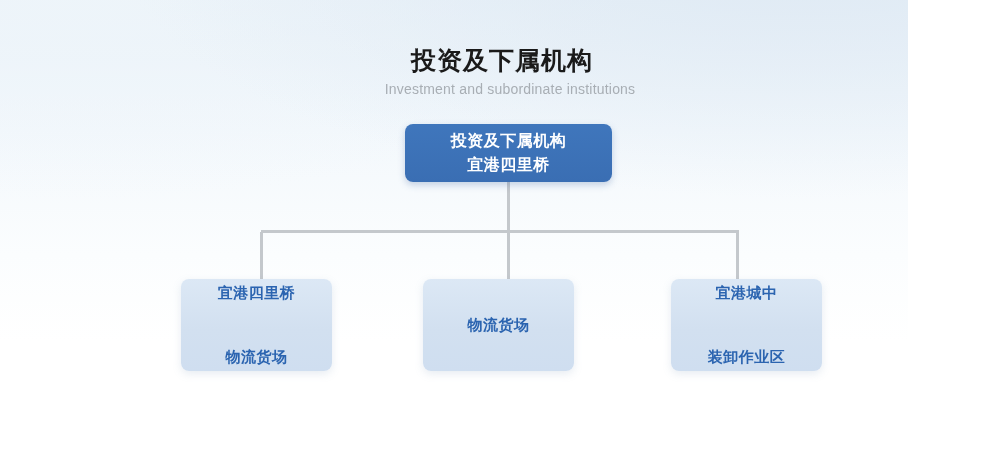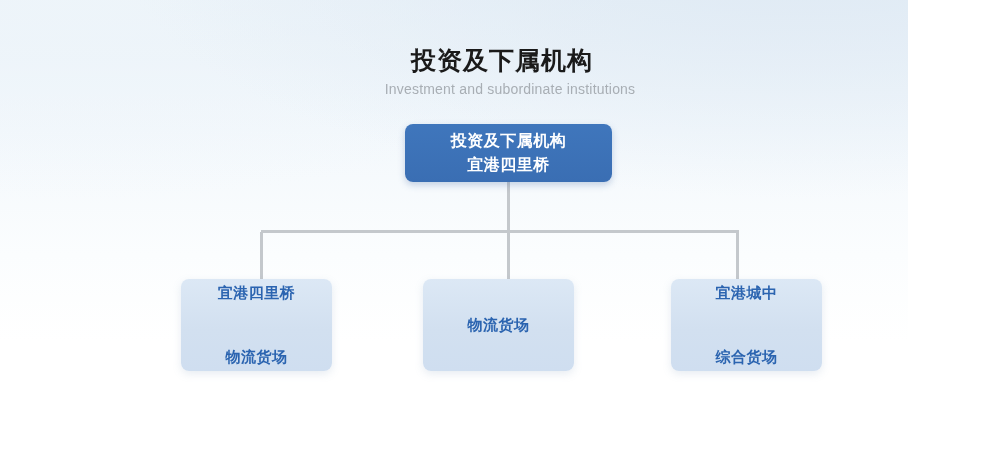--- a/index.html
+++ b/index.html
@@ -136,16 +136,16 @@
     <span class="node-line">宜港四里桥</span>
     <span class="node-line">物流货场</span>
   </div>
 
   <div class="node node-child child-1">
     <span class="node-line">物流货场</span>
   </div>
 
   <div class="node node-child child-2">
     <span class="node-line">宜港城中</span>
-    <span class="node-line">综合货场</span>
+    <span class="node-line">装卸作业区</span>
   </div>
 
 </div>
 
 </body></html>

